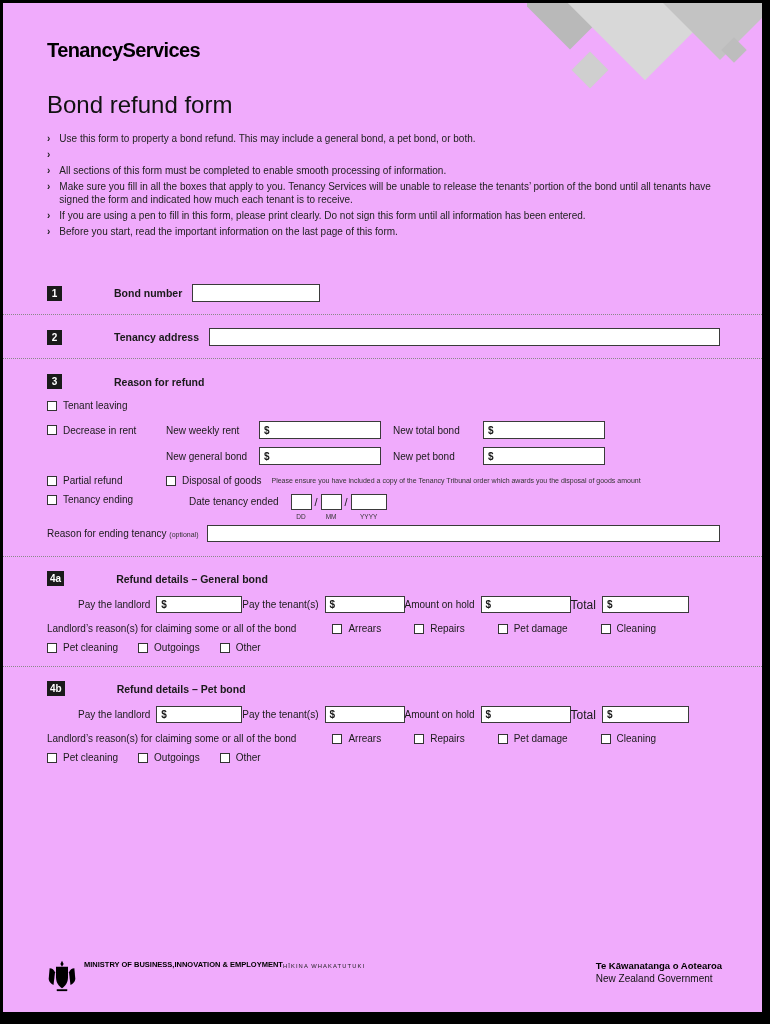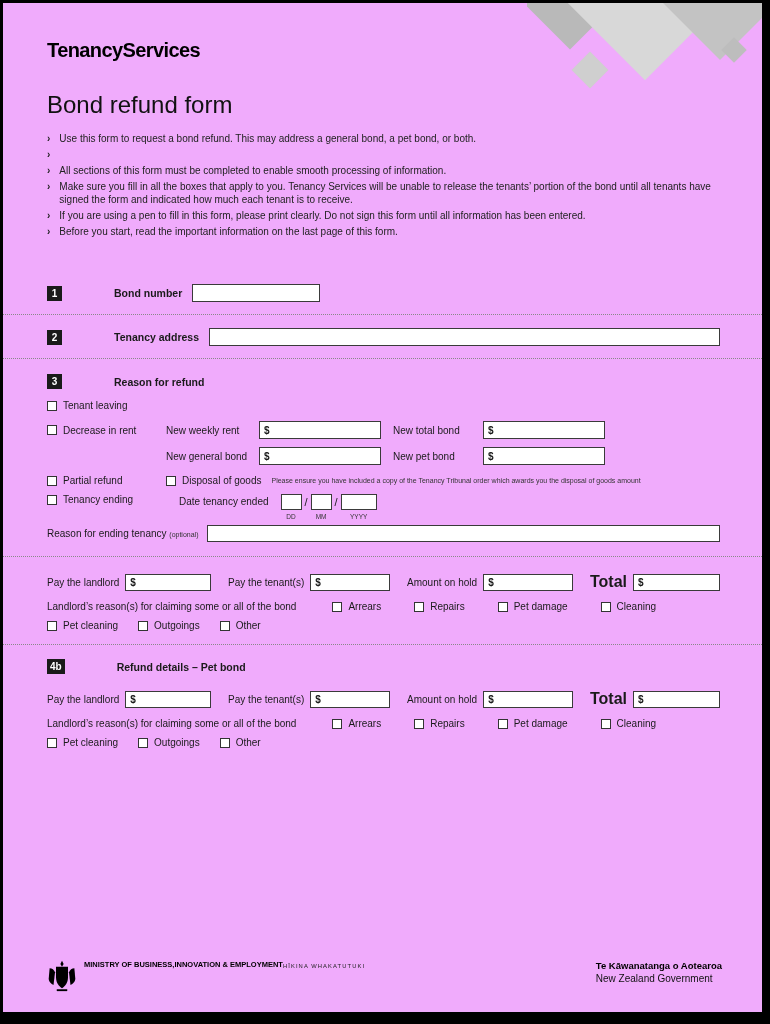--- a/index.html
+++ b/index.html
@@ -21,21 +21,21 @@
   .title { margin-top:29px; font-size:24px; font-weight:400; color:#111; }
 
   ul.bullets { margin-top:13px; list-style:none; }
   ul.bullets li { display:flex; gap:9px; font-size:10px; line-height:13px; margin-top:3px; max-width:692px; color:#222; }
   ul.bullets .mk { flex:0 0 auto; font-weight:bold; }
 
   .badge { display:inline-flex; align-items:center; justify-content:center; background:#1a1a1a; color:#fff;
            font-weight:bold; font-size:10px; min-width:15px; height:15px; padding:0 3px; }
   .sec-title { font-weight:bold; font-size:10.5px; margin-left:8px;padding-left:44px; }
   .lbl { font-size:10px; color:#1a1a1a; }
-  .blbl { font-size:16px; font-weight:bold; }
+  .blbl { font-size:12px; font-weight:normal; }
   .tiny { font-size:7px; color:#333; }
 
   .row { display:flex; align-items:center; }
   input.box { border:1px solid #3a3a3a; height:18px; background:#fff; font-size:10px; padding:0 4px; font-family:inherit; }
   .moneybox { display:flex; align-items:center; border:1px solid #3a3a3a; height:18px; background:#fff; }
   .moneybox .dollar { font-weight:bold; font-size:10px; padding:0 2px 0 4px; }
   .moneybox input { border:none; outline:none; width:100%; height:100%; font-size:10px; font-family:inherit; min-width:0; }
 
   input.cbx { appearance:none; -webkit-appearance:none; width:10px; height:10px; border:1px solid #333; background:#fff; flex:0 0 auto; }
   .cbgroup { display:flex; align-items:center; gap:6px; }
@@ -60,21 +60,21 @@
   .date-unit { display:flex; flex-direction:column; align-items:center; }
   .date-unit input { border:1px solid #3a3a3a; height:16px; width:21px; font-size:10px; text-align:center; font-family:inherit; }
   .date-unit.yy input { width:36px; }
   .date-lbl { font-size:6.5px; margin-top:3px; color:#333; }
   .slash { font-size:11px; line-height:16px; padding:0 3px; }
   .r-reason { margin-top:5px; }
   .r-reason input.box { flex:1; margin-left:8px; height:17px; }
 
   
   .sec4-head { margin-top:14px; display:flex; align-items:center; }
-  .pay-row { margin-top:16px; justify-content:space-between; }
+  .pay-row { margin-top:10px; justify-content:center; }
   .pay-group { display:flex; align-items:center; gap:6px; }
   .pay-row .moneybox { height:17px; }
   .mb-landlord { width:86px; }
   .mb-tenant { width:80px; }
   .mb-hold { width:90px; }
   .mb-total { width:87px; }
   .claims-row { margin-top:10px; gap:33px; }
   .claims-row .lead { margin-right:3px; }
   .claims-row2 { margin-top:8px; gap:20px; }
   .sep-after { margin-top:13px; }
@@ -101,21 +101,21 @@
     <div class="dm dm5"></div>
   </div>
 
   <div class="content">
     <div class="brand">TenancyServices</div>
     <h1 class="title">Bond refund form</h1>
 
     <ul class="bullets">
       <li>
           <span class="mk">›</span>
-          <span>Use this form to request a bond refund. This may address a general bond, a pet bond, or both.</span>
+          <span>Use this form to property a bond refund. This may include a general bond, a pet bond, or both.</span>
         </li>
       <li>
           <span class="mk">›</span>
         </li>
       <li>
           <span class="mk">›</span>
           <span>All sections of this form must be completed to enable smooth processing of information.</span>
         </li>
       <li>
           <span class="mk">›</span>
@@ -198,21 +198,21 @@
         <span class="lbl">Partial refund</span>
       </label>
       <label class="cbgroup">
         <input type="checkbox" class="cbx" style="">
         <span class="lbl">Disposal of goods</span>
       </label>
       <span class="tiny note">Please ensure you have included a copy of the Tenancy Tribunal order which awards you the disposal of goods amount</span>
     </div>
 
     <div class="row r-dates">
-      <label class="cbgroup" style="width:132px;">
+      <label class="cbgroup" style="width:142px;">
         <input type="checkbox" class="cbx" style="">
         <span class="lbl">Tenancy ending</span>
       </label>
       <span class="lbl" style="line-height:16px;">Date tenancy ended</span>
       <div class="date-group">
         <div class="date-unit">
           <input style="">
           <span class="date-lbl">DD</span>
         </div>
         <span class="slash">/</span>
@@ -230,20 +230,24 @@
 
     <div class="row r-reason">
       <span class="lbl"><span>Reason for ending tenancy</span> <span class="tiny">(optional)</span></span>
       <input class="box" style="">
     </div>
   </div>
   <hr class="dotted" style="margin-top:14px;">
 
   <div class="content">
 
+    <div class="sec4-head">
+      <span class="badge">4a</span>
+      <span class="sec-title">Refund details – General bond</span>
+    </div>
 
     <div class="row pay-row">
       <div class="pay-group">
         <span class="lbl">Pay the landlord</span>
         <span class="moneybox mb-landlord">
           <span class="dollar">$</span>
           <input style="">
         </span>
       </div>
       <div class="pay-group">

